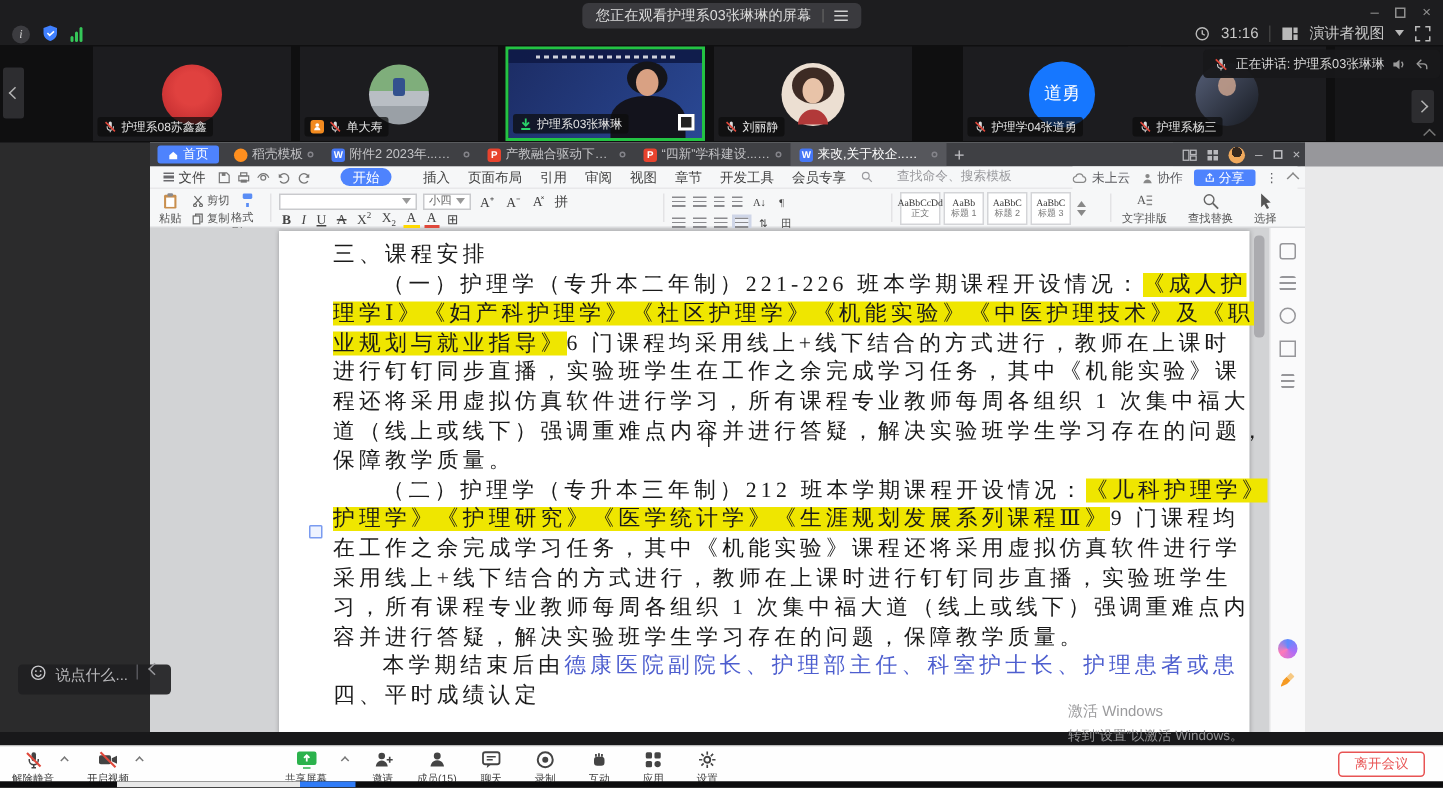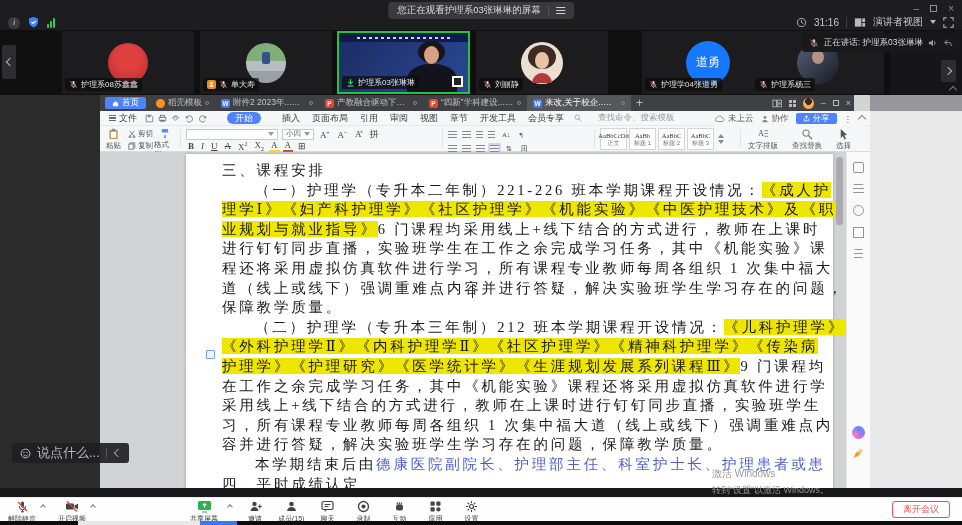--- a/index.html
+++ b/index.html
@@ -51,25 +51,25 @@
 .chev.left{transform:rotate(45deg);margin-left:2px}
 .chev.right{transform:rotate(-135deg);margin-right:2px}
 .chev.up{transform:rotate(135deg)}
 
 .share{position:absolute;top:95px;left:0;width:100%;height:393px;background:#2b2b2c}
 .desk-right{position:absolute;left:870px;top:0;right:0;height:100%;background:#e9e9ea}
 .desk-right-top{position:absolute;left:870px;top:0;right:0;height:16px;background:#97979b}
 .watermark{position:absolute;left:712px;top:372px;color:#9b9b9d;z-index:9;white-space:nowrap}
 .watermark .l1{font-size:10px}
 .watermark .l2{font-size:9px;margin-top:3px;color:#939395}
-.chatw{position:absolute;left:12px;top:348px;height:20px;background:rgba(32,32,34,.92);border-radius:3px;display:flex;align-items:center;gap:6px;padding:0 8px;color:#b9b9bc;font-size:13px;z-index:8;white-space:nowrap}
+.chatw{position:absolute;left:12px;top:348px;height:20px;background:rgba(32,32,34,.92);border-radius:3px;display:flex;align-items:flex-start;gap:6px;padding:0 8px;color:#b9b9bc;font-size:10px;z-index:8;white-space:nowrap}
 .chatw .vsep2{width:1px;height:10px;background:#55555a}
 
 .wps{position:absolute;left:100px;top:0;width:770px;height:100%;background:#d2d3d5}
-.wtabbar{position:absolute;top:0;left:0;right:16px;height:16px;background:#3f4044;display:flex;align-items:center;padding-left:5px;overflow:hidden}
+.wtabbar{position:absolute;top:0;left:0;right:0;height:16px;background:#3f4044;display:flex;align-items:center;padding-left:5px;overflow:hidden}
 .home-tab{flex:0 0 auto;height:12px;background:var(--wps-blue);border-radius:2px;color:#fff;font-size:8.5px;display:flex;align-items:center;gap:3px;padding:0 7px;margin-right:4px}
 .dtab{flex:0 0 auto;height:16px;display:flex;align-items:center;gap:3px;padding:0 6px;font-size:8.5px;color:#c3c3c6;max-width:104px}
 .dtab.active{background:#56575c;color:#fff}
 .dtab-label{overflow:hidden;text-overflow:ellipsis;white-space:nowrap;max-width:80px}
 .ftype{flex:0 0 auto;width:9px;height:9px;border-radius:2px;color:#fff;font-size:6.5px;font-weight:bold;display:flex;align-items:center;justify-content:center}
 .ftype.doc{background:var(--tab-blue)}.ftype.pdf{background:var(--tab-red)}.ftype.docer{background:var(--docer-orange);border-radius:50%}
 .closedot{flex:0 0 auto;width:4px;height:4px;border-radius:50%;border:1px solid #84848a}
 .plus-tab{color:#c0c0c4;font-size:12px;margin-left:5px}
 .wtab-right{position:absolute;right:3px;top:0;height:16px;display:flex;align-items:center;gap:7px;color:#b9b9bd;font-size:9px;background:#3f4044;padding-left:6px}
 .mini-avatar{width:11px;height:11px;border-radius:50%;background:radial-gradient(circle at 50% 32%,#35281e 0 36%,#f0a95c 37%)}
@@ -630,21 +630,20 @@
           <div>
               <div class="dline b"><span>三、课程安排</span></div>
               <div class="dline ind"><span>（一）护理学（专升本二年制）221-226 班本学期课程开设情况：</span><span class="hl">《成人护</span></div>
               <div class="dline"><span class="hl">理学Ⅰ》《妇产科护理学》《社区护理学》《机能实验》《中医护理技术》及《职</span></div>
               <div class="dline"><span class="hl">业规划与就业指导》</span><span>6 门课程均采用线上+线下结合的方式进行，教师在上课时</span></div>
               <div class="dline"><span>进行钉钉同步直播，实验班学生在工作之余完成学习任务，其中《机能实验》课</span></div>
               <div class="dline"><span>程还将采用虚拟仿真软件进行学习，所有课程专业教师每周各组织 1 次集中福大</span></div>
               <div class="dline"><span>道（线上或线下）强调重难点内容并进行答疑，解决实验班学生学习存在的问题，</span></div>
               <div class="dline"><span>保障教学质量。</span></div>
               <div class="dline ind"><span>（二）护理学（专升本三年制）212 班本学期课程开设情况：</span><span class="hl">《儿科护理学》</span></div>
-              <div class="dline"><span class="hl">《外科护理学Ⅱ》《内科护理学Ⅱ》《社区护理学》《精神科护理学》《传染病</span></div>
               <div class="dline"><span class="hl">护理学》《护理研究》《医学统计学》《生涯规划发展系列课程Ⅲ》</span><span>9 门课程均</span></div>
               <div class="dline"><span>在工作之余完成学习任务，其中《机能实验》课程还将采用虚拟仿真软件进行学</span></div>
               <div class="dline"><span>采用线上+线下结合的方式进行，教师在上课时进行钉钉同步直播，实验班学生</span></div>
               <div class="dline"><span>习，所有课程专业教师每周各组织 1 次集中福大道（线上或线下）强调重难点内</span></div>
               <div class="dline"><span>容并进行答疑，解决实验班学生学习存在的问题，保障教学质量。</span></div>
               <div class="dline ind"><span>本学期结束后由</span><span class="blue">德康医院副院长、护理部主任、科室护士长、护理患者或患</span></div>
               <div class="dline b"><span>四、平时成绩认定</span></div>
             </div>
           <div class="caret" style="left:286px;top:131px"></div>
           <div class="pgicon" style="left:20px;top:196px"></div>

